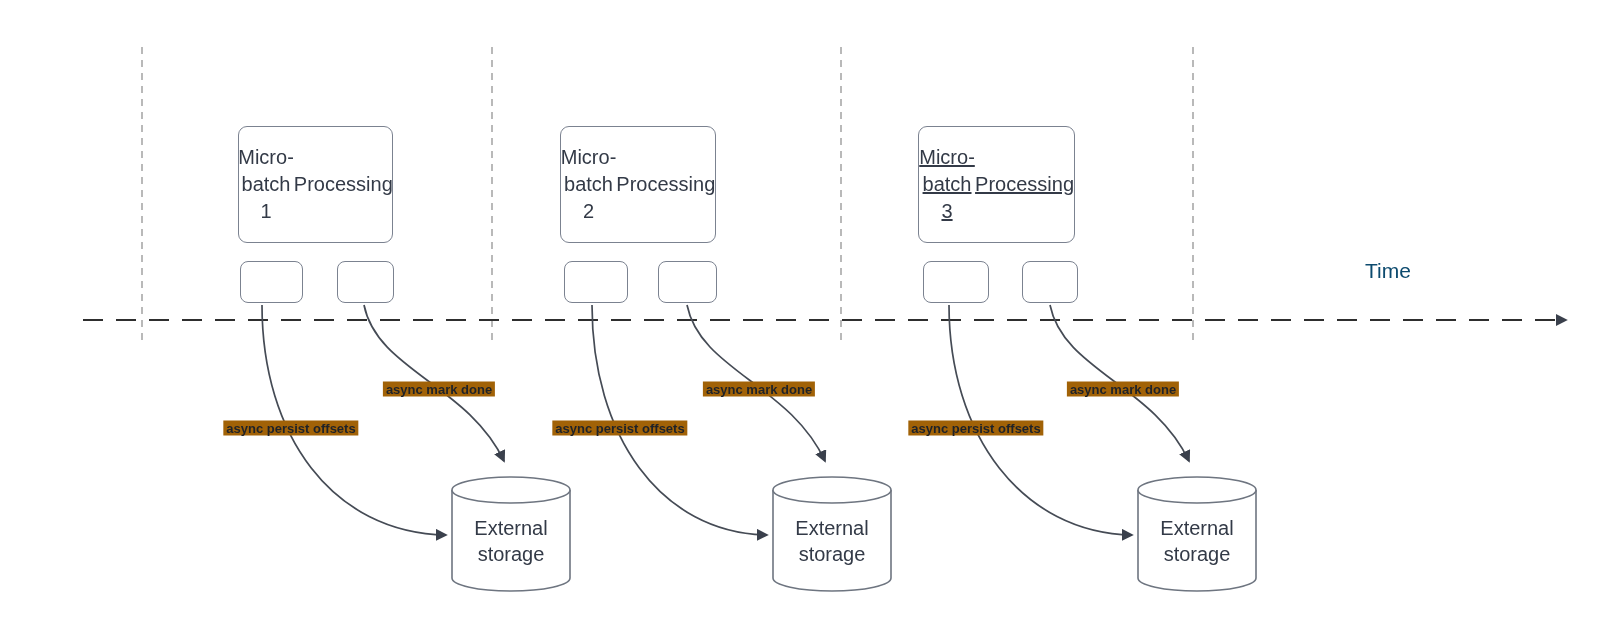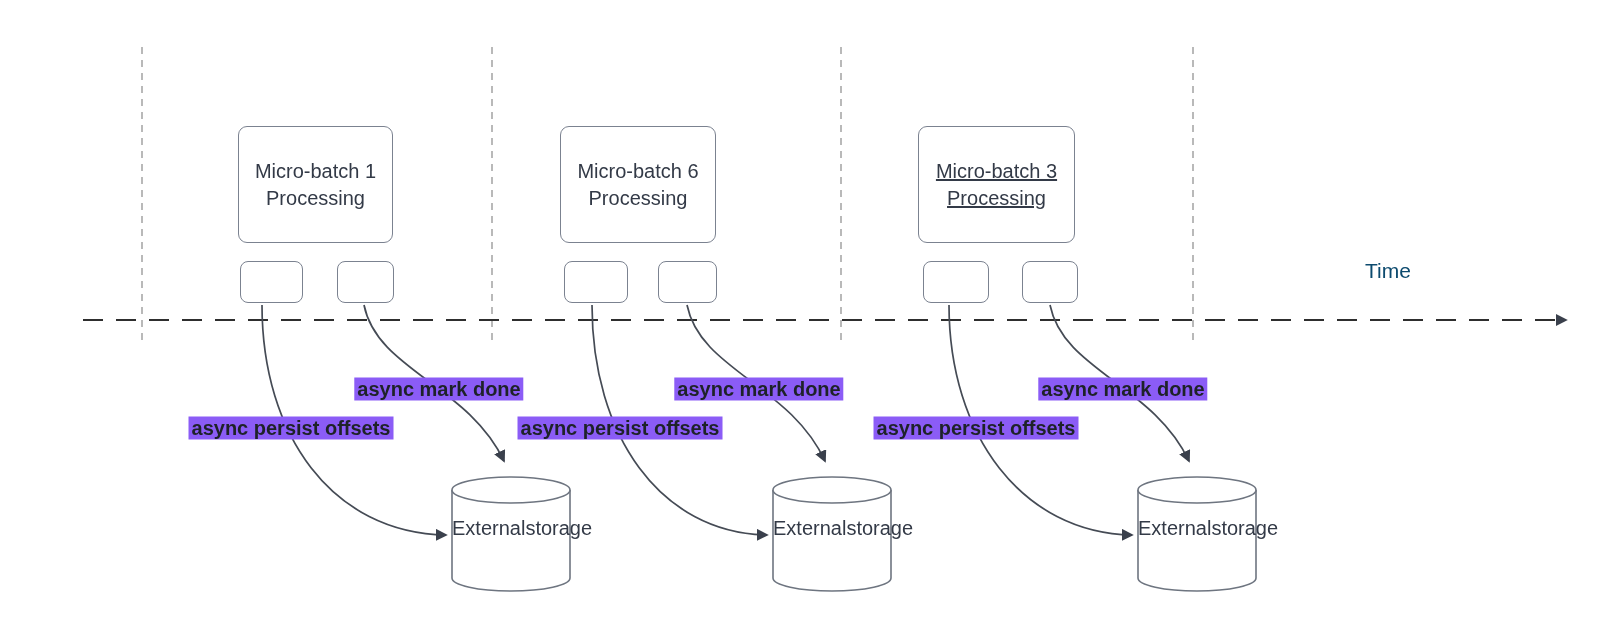--- a/index.html
+++ b/index.html
@@ -4,34 +4,34 @@
 <style>
   html,body{margin:0;padding:0;background:#ffffff;}
   .canvas{
     position:relative;width:1600px;height:642px;background:#ffffff;overflow:hidden;
     font-family:"Liberation Sans","DejaVu Sans",sans-serif;
   }
   .canvas svg{position:absolute;left:0;top:0;}
   .node{
     position:absolute;box-sizing:border-box;background:#ffffff;
     border:1.5px solid #7b8290;border-radius:9px;
-    display:flex;flex-direction:column;align-items:center;justify-content:center;
+    display:flex;flex-direction:row;align-items:center;justify-content:center;
     color:#333a47;font-size:20px;line-height:27px;text-align:center;
   }
   .smallnode{
     position:absolute;box-sizing:border-box;background:#ffffff;
     border:1.5px solid #7b8290;border-radius:8px;
   }
   .edge-label{
     position:absolute;transform:translate(-50%,-50%);
-    background:#8b5cf6;padding:0 3px;white-space:nowrap;
-    font-size:20px;font-weight:bold;color:#1e2228;
+    background:#a16207;padding:0 3px;white-space:nowrap;
+    font-size:13px;font-weight:bold;color:#1e2228;
   }
   .storage-label{
-    position:absolute;display:flex;flex-direction:row;align-items:center;
+    position:absolute;display:flex;flex-direction:column;align-items:center;
     color:#333a47;font-size:20px;line-height:26px;text-align:left;
   }
   .time-label{
     position:absolute;transform:translate(-50%,-50%);
     font-size:21px;color:#0c4a6e;white-space:nowrap;
   }
 </style>
 </head>
 <body>
 
@@ -80,21 +80,21 @@
   <div class="smallnode" style="left:240px;top:261px;width:63px;height:42px;"></div>
   <div class="smallnode" style="left:337px;top:261px;width:57px;height:42px;"></div>
   <div class="edge-label" style="left:291px;top:428px;">async persist offsets</div>
   <div class="edge-label" style="left:439px;top:389px;">async mark done</div>
   <div class="storage-label" style="left:452px;top:515px;width:118px;">
     <span>External</span>
     <span>storage</span>
   </div>
 
   <div class="node" style="left:560px;top:126px;width:156px;height:117px;">
-    <span>Micro-batch 6</span>
+    <span>Micro-batch 2</span>
     <span>Processing</span>
   </div>
   <div class="smallnode" style="left:564px;top:261px;width:64px;height:42px;"></div>
   <div class="smallnode" style="left:658px;top:261px;width:59px;height:42px;"></div>
   <div class="edge-label" style="left:620px;top:428px;">async persist offsets</div>
   <div class="edge-label" style="left:759px;top:389px;">async mark done</div>
   <div class="storage-label" style="left:773px;top:515px;width:118px;">
     <span>External</span>
     <span>storage</span>
   </div>

